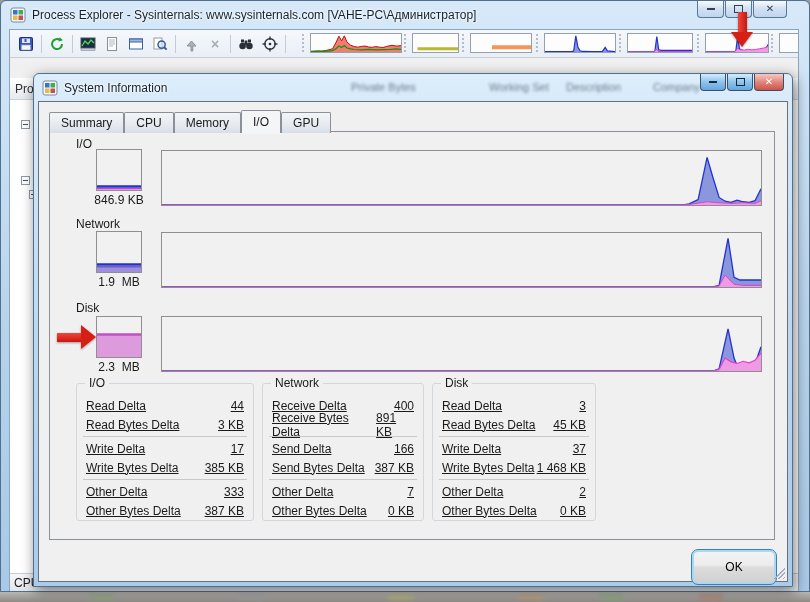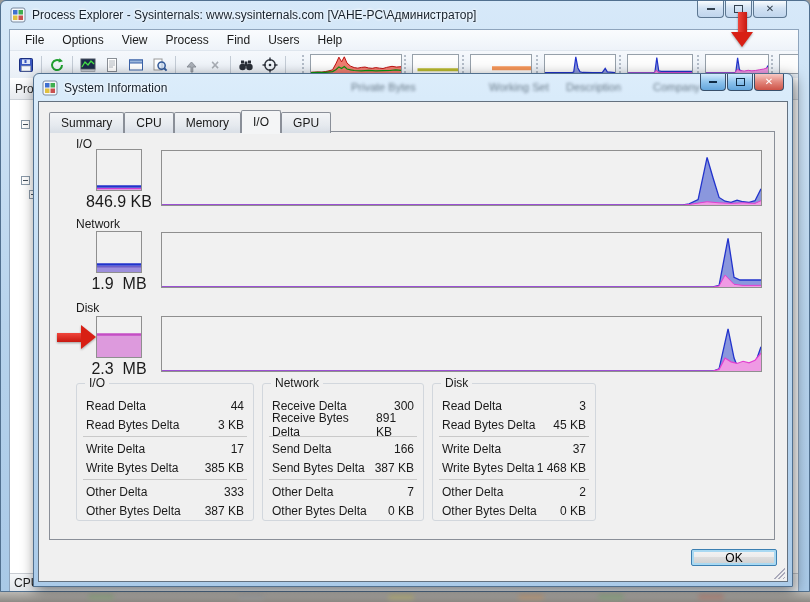--- a/index.html
+++ b/index.html
@@ -67,30 +67,30 @@
   
   .tabs{position:absolute;left:10px;top:9px;display:flex;z-index:2;}
   .tab{height:21px;box-sizing:border-box;padding:0 11px;display:flex;align-items:center;
        border:1px solid #8a8f98;border-bottom:none;border-radius:2px 2px 0 0;margin-top:1px;
        background:linear-gradient(#f3f5f7,#e6eaef 60%,#d8dee6);}
   .tab.sel{height:23px;margin-top:-1px;background:#f4f5f6;z-index:3;box-shadow:0 1px 0 0 #f4f5f6;}
   .tabpanel{position:absolute;left:10px;top:29px;width:726px;height:409px;box-sizing:border-box;
             border:1px solid #8a8f98;background:#f0f0f0;}
   .seclabel{position:absolute;font-size:12px;}
   .gbox{position:absolute;box-sizing:border-box;border:1px solid #8f8f8f;background:#f1f1f1;overflow:hidden;}
-  .gval{position:absolute;width:78px;text-align:center;font-size:16px;white-space:pre;}
+  .gval{position:absolute;width:78px;text-align:center;font-size:12px;white-space:pre;}
   
   .g{position:absolute;top:251px;height:138px;box-sizing:border-box;border:1px solid #d2d7dd;border-radius:3px;}
   .gcap{position:absolute;top:-8px;left:8px;background:#f0f0f0;padding:0 4px;}
   .grows{padding-top:12px;}
-  .grow{display:flex;justify-content:space-between;align-items:center;height:19px;padding:0 9px;}
+  .grow{display:flex;justify-content:space-between;align-items:center;height:19px;padding:0 9px;text-decoration:underline;}
   .gsep{border-top:1px solid #c9c9c9;margin:2px 6px;}
   
-  .okbtn{position:absolute;left:652px;top:447px;width:86px;height:17px;box-sizing:border-box;
-         border:1px solid #3c7fb1;border-radius:2px;font:12px "Liberation Sans",sans-serif;
+  .okbtn{position:absolute;left:652px;top:447px;width:86px;height:36px;box-sizing:border-box;
+         border:1px solid #3c7fb1;border-radius:7px;font:12px "Liberation Sans",sans-serif;
          background:linear-gradient(#f4f4f4,#ececec 45%,#dddddd 50%,#cfcfcf);
          box-shadow:inset 0 0 0 2px #a9d9f2;}
   .rgrip{position:absolute;right:2px;bottom:2px;width:13px;height:13px;
          background:linear-gradient(135deg,transparent 0 55%,#aab 55% 62%,transparent 62% 72%,#aab 72% 79%,transparent 79% 89%,#aab 89% 96%,transparent 96%);}
   
   .arrow{position:absolute;z-index:60;filter:drop-shadow(0 1px 1px rgba(0,0,0,.35));}
   .a-down .shaft{position:absolute;left:7px;top:0;width:9px;height:21px;background:linear-gradient(90deg,#f0463c,#c81810);}
   .a-down .head{position:absolute;left:0;top:20px;width:0;height:0;
                 border-left:11px solid transparent;border-right:11px solid transparent;border-top:15px solid #d81f14;}
   .a-right .shaft{position:absolute;left:0;top:8px;width:25px;height:9px;background:linear-gradient(#f0463c,#c81810);}
@@ -130,29 +130,20 @@
           <span class="mini"></span>
         </div>
       <div class="capbtn">
           <span class="sq"></span>
         </div>
       <div class="capbtn" style="width:34px">✕</div>
     </div>
 
     <div class="mw-client">
 
-      <div class="menubar">
-        <span class="menu-item">File</span>
-        <span class="menu-item">Options</span>
-        <span class="menu-item">View</span>
-        <span class="menu-item">Process</span>
-        <span class="menu-item">Find</span>
-        <span class="menu-item">Users</span>
-        <span class="menu-item">Help</span>
-      </div>
 
       <div class="toolbar">
         <div class="tbtn">
           <svg class="icon" width="16" height="16" viewBox="0 0 16 16">
             <rect x="1.5" y="1.5" width="13" height="13" rx="1" fill="#3a57c0" stroke="#1a2f80"></rect>
             <rect x="4" y="2.5" width="8" height="4.5" fill="#dfe7f8"></rect>
             <rect x="6.5" y="3" width="2" height="3" fill="#3a57c0"></rect>
             <rect x="3.5" y="9" width="9" height="5" fill="#f4f6fa" stroke="#9aa4b0" stroke-width=".7"></rect>
           </svg>
         </div>
@@ -417,21 +408,21 @@
                 <span>387 KB</span>
               </div>
           </div>
         </div>
 
         <div class="g" style="left:212px;width:162px">
           <span class="gcap">Network</span>
           <div class="grows">
             <div class="grow">
                 <span>Receive Delta</span>
-                <span>300</span>
+                <span>400</span>
               </div>
             <div class="grow">
                 <span>Receive Bytes Delta</span>
                 <span>891 KB</span>
               </div>
             <div class="gsep"></div>
             <div class="grow">
                 <span>Send Delta</span>
                 <span>166</span>
               </div>

